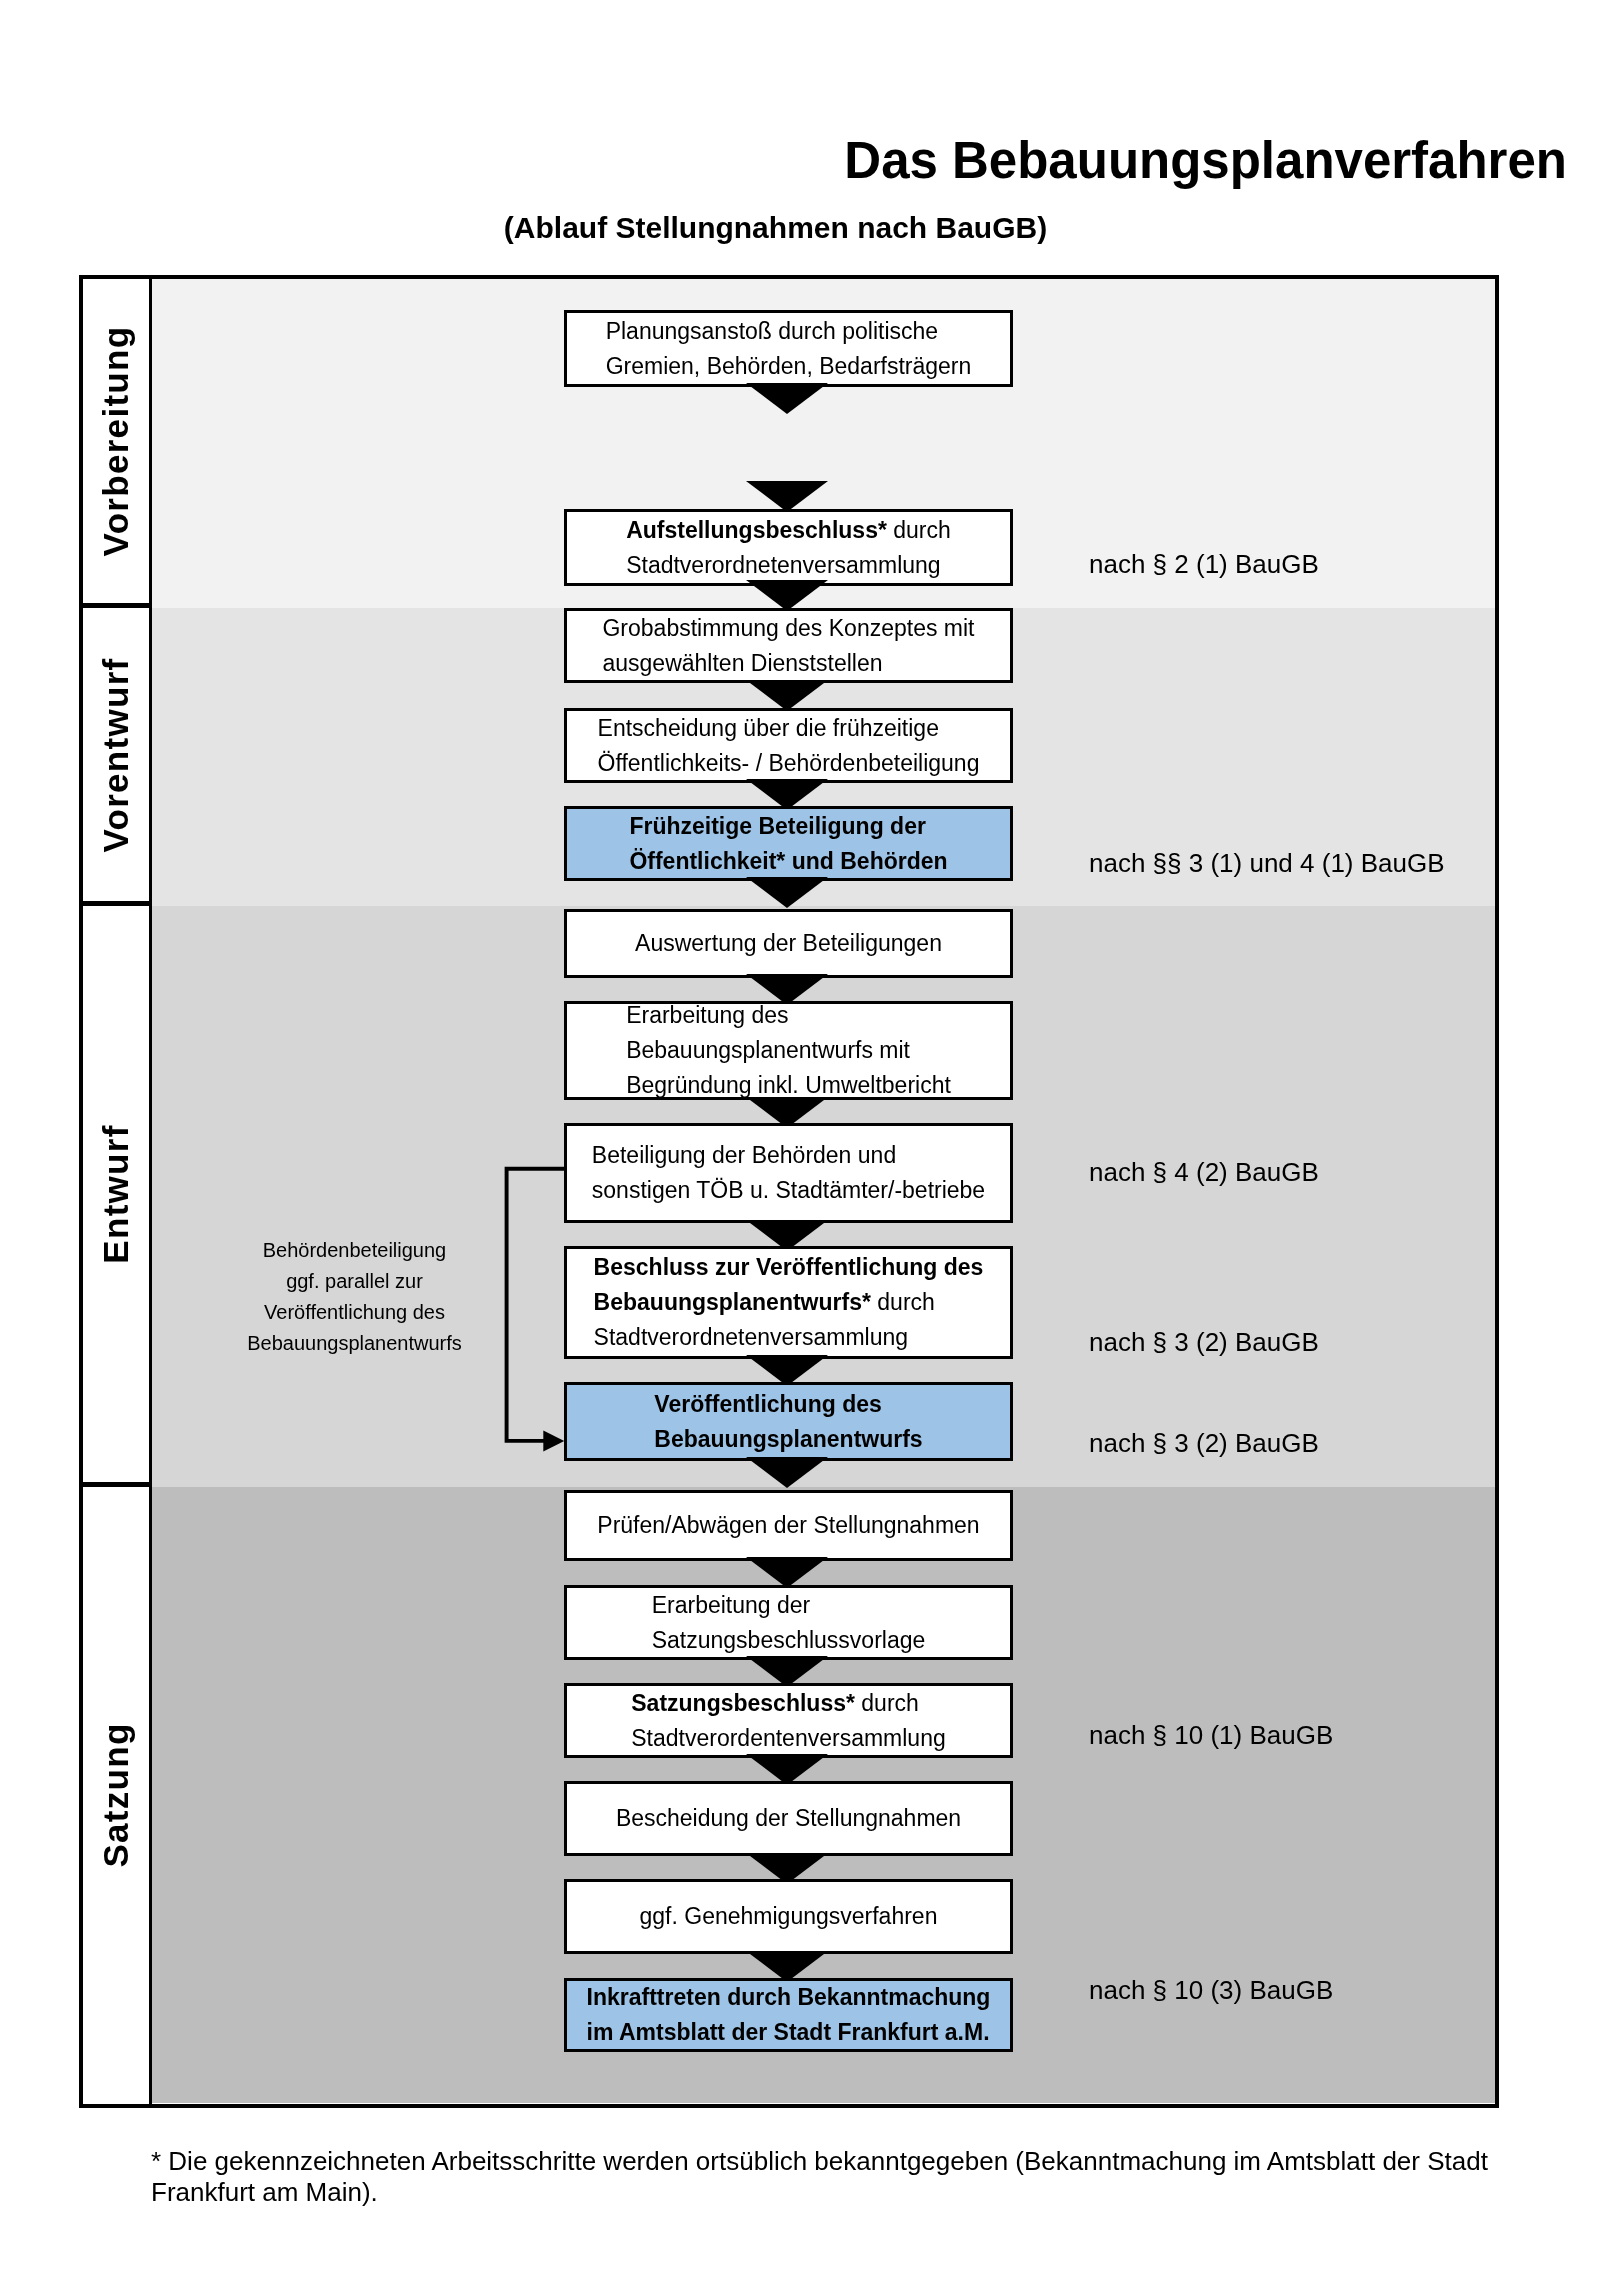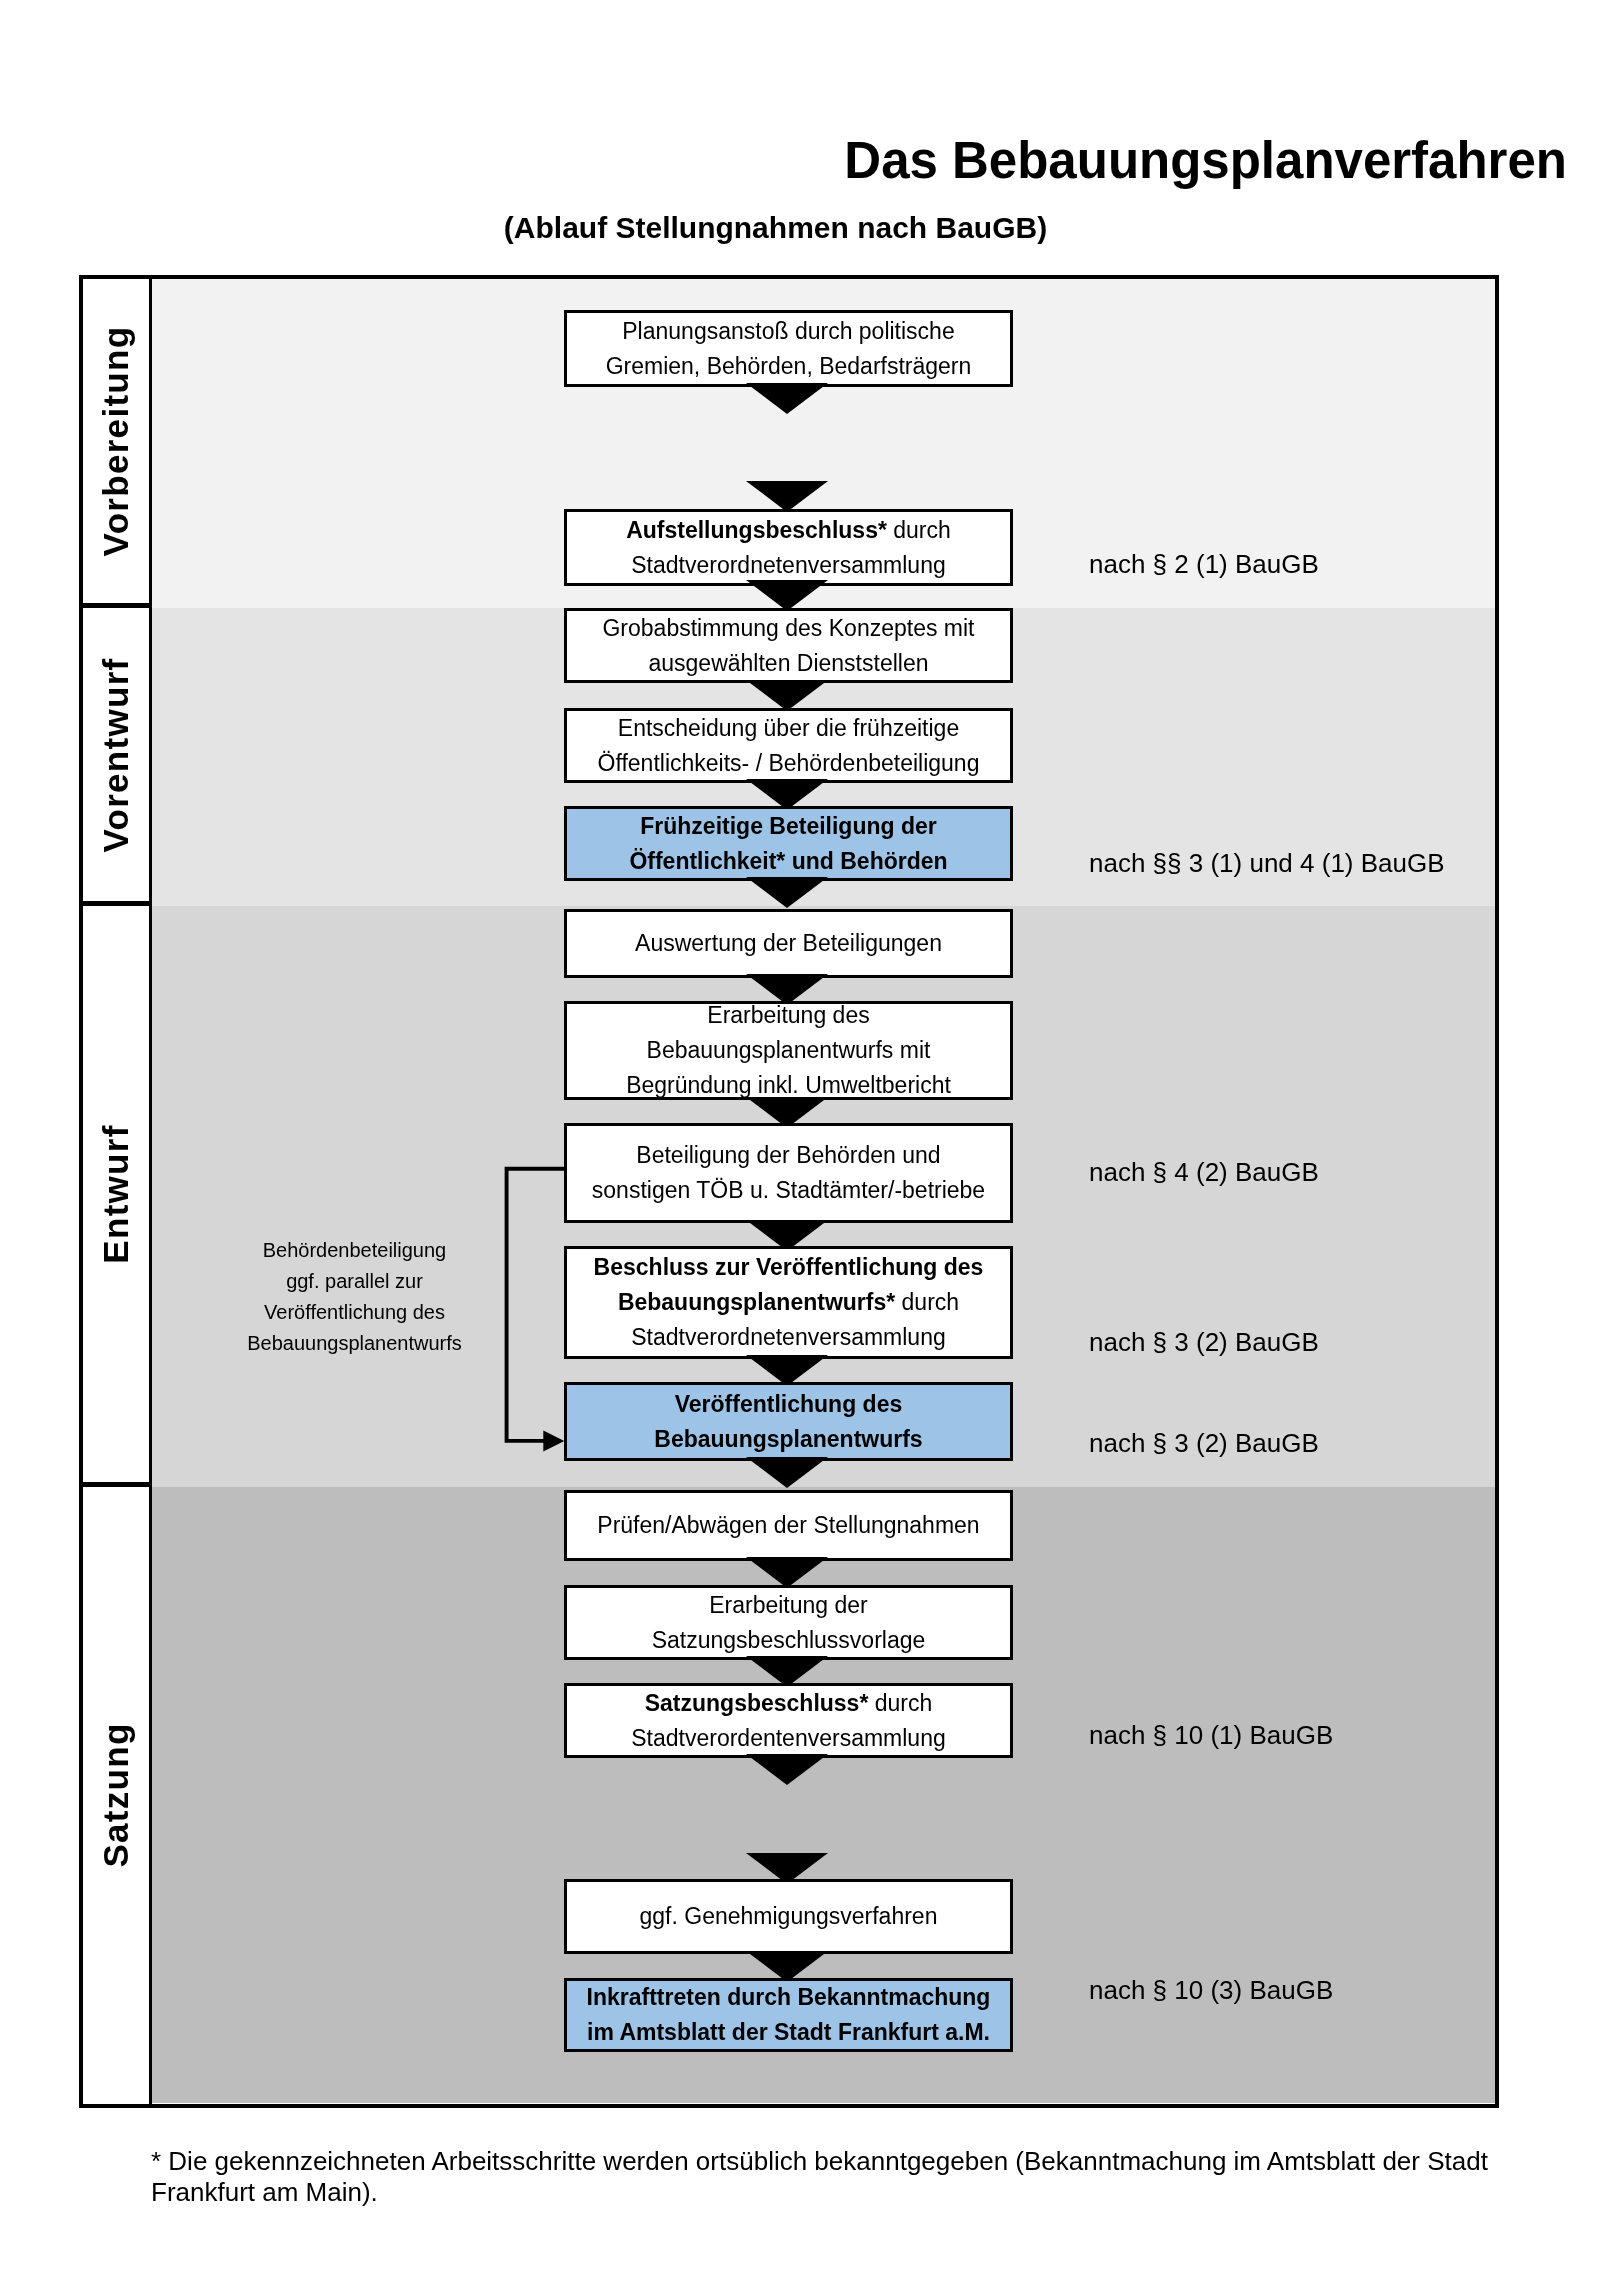--- a/index.html
+++ b/index.html
@@ -19,21 +19,21 @@
   .phase-cell{box-sizing:border-box;border-bottom:5.2px solid #000;background:#fff;
               display:flex;align-items:center;justify-content:center;overflow:visible;}
   .phase-cell:last-child{border-bottom:none;}
   .phase-text{transform:rotate(-90deg);white-space:nowrap;font-size:35px;font-weight:bold;
               letter-spacing:1.3px;}
 
   .content-col{position:relative;flex:1 1 auto;}
   .band{width:100%;}
 
   .fbox{position:absolute;left:412px;width:449px;box-sizing:border-box;border:3.9px solid #000;
-        background:#fff;display:flex;align-items:center;justify-content:center;text-align:center;
+        background:#fff;display:flex;align-items:center;justify-content:center;text-align:left;
         font-size:23px;line-height:35px;white-space:pre-line;padding:0 3.9px;}
   .fbox.hl{background:var(--hl,#9dc3e6);font-weight:bold;}
 
   .arrow{position:absolute;left:594px;width:0;height:0;
          border-left:41px solid transparent;border-right:41px solid transparent;
          border-top:31px solid #000;}
 
   .lref{position:absolute;left:937px;width:393px;text-align:left;font-size:26px;line-height:31px;}
 
   .sidenote{position:absolute;left:39px;width:327px;text-align:center;font-size:20px;
@@ -147,20 +147,23 @@
       <div class="fbox" style="top:1306px;height:75px">
         <span class="t"><b></b><span>Erarbeitung der
 Satzungsbeschlussvorlage</span></span>
       </div>
       <div class="arrow" style="top:1377px"></div>
       <div class="fbox" style="top:1404px;height:75px">
         <span class="t"><b>Satzungsbeschluss*</b><span> durch
 Stadtverordentenversammlung</span></span>
       </div>
       <div class="arrow" style="top:1475px"></div>
+      <div class="fbox" style="top:1502px;height:75px">
+        <span class="t"><b></b><span>Bescheidung der Stellungnahmen</span></span>
+      </div>
       <div class="arrow" style="top:1574px"></div>
       <div class="fbox" style="top:1600px;height:75px">
         <span class="t"><b></b><span>ggf. Genehmigungsverfahren</span></span>
       </div>
       <div class="arrow" style="top:1672px"></div>
       <div class="fbox hl" style="top:1699px;height:74px">
         <span class="t"><b>Inkrafttreten</b><span> durch Bekanntmachung
 im Amtsblatt der Stadt Frankfurt a.M.</span></span>
       </div>
 

